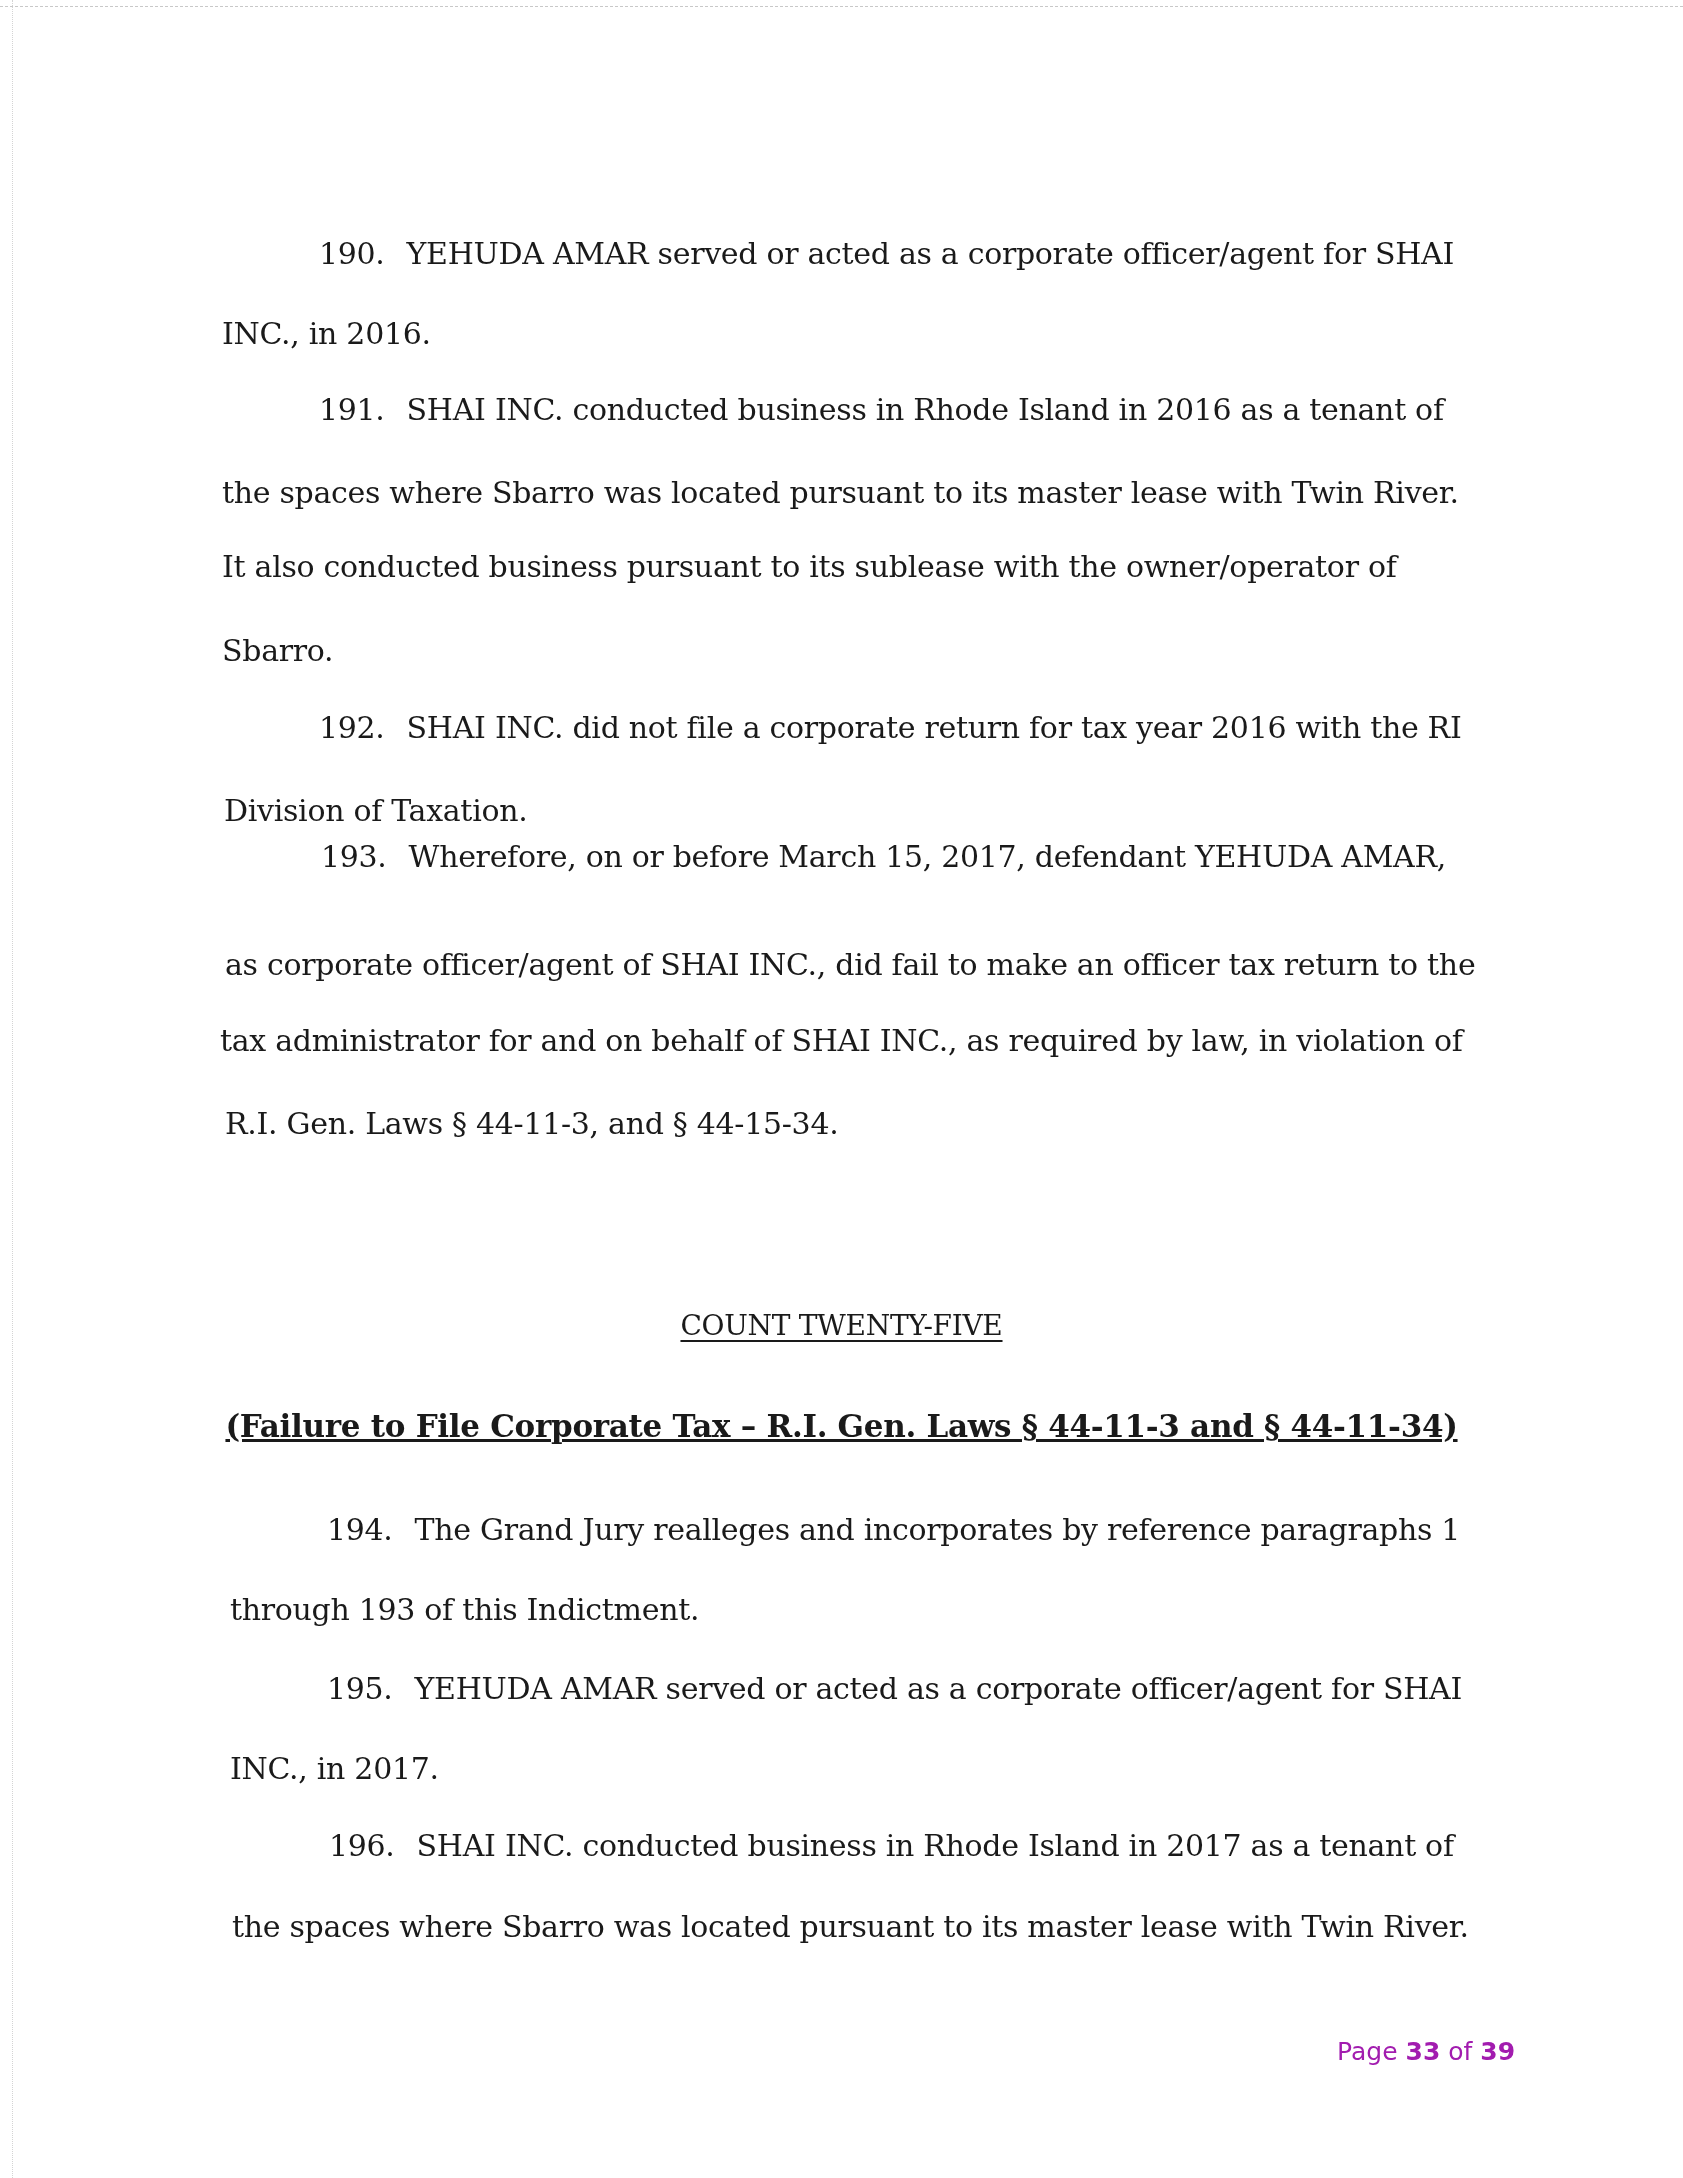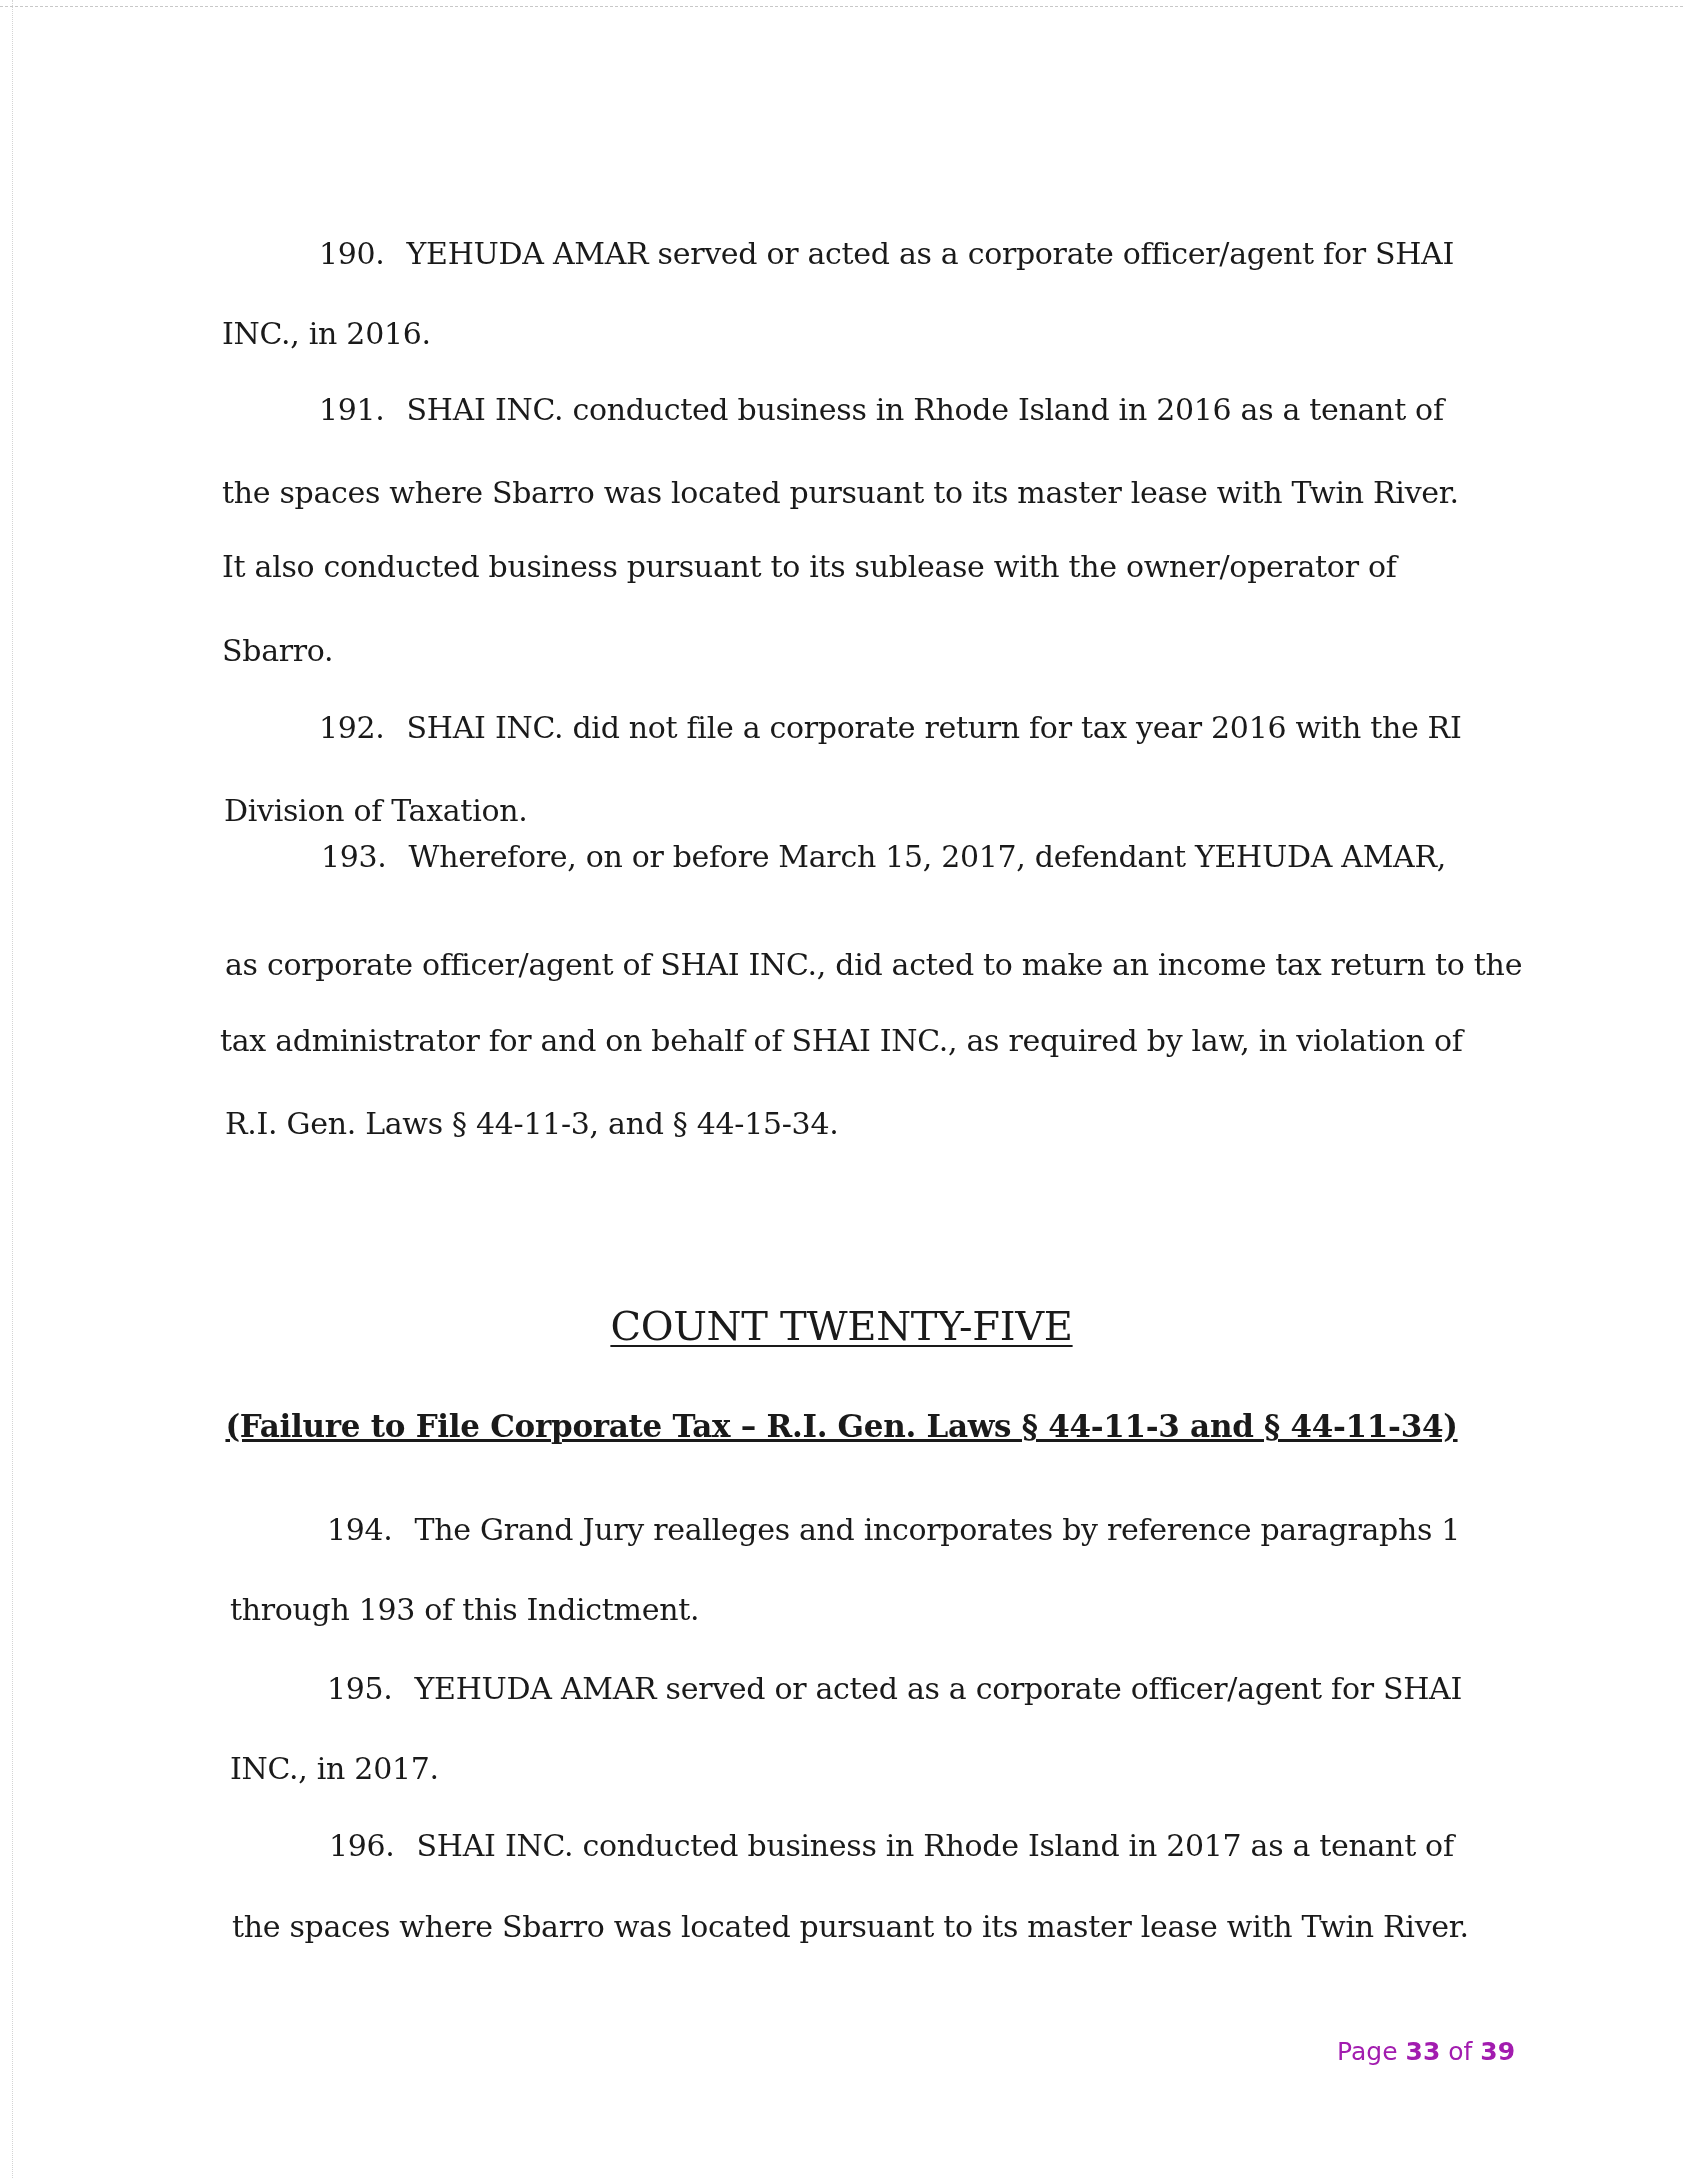--- a/index.html
+++ b/index.html
@@ -1,21 +1,21 @@
 <!DOCTYPE html>
 <html><head>
 <meta charset="utf-8">
 <style>
   html, body { margin:0; padding:0; background:#ffffff; }
   body { width:1683px; height:2178px; position:relative; overflow:hidden;
          font-family:"DejaVu Serif", "Liberation Serif", serif; color:#1a1a1a; }
   .line { position:absolute; font-size:30px; white-space:nowrap; line-height:36px; letter-spacing:-0.3px; }
   .num { display:inline-block; margin-right:22px; }
   .center { left:0; width:1683px; text-align:center; }
-  .heading { font-size:40px; text-decoration:underline; text-underline-offset:5px; text-decoration-thickness:2px; }
+  .heading { font-size:28px; text-decoration:underline; text-underline-offset:5px; text-decoration-thickness:2px; }
   .subheading { font-size:31px; font-weight:bold; }
   .footer { position:absolute; left:1337px; top:2037px; font-family:"DejaVu Sans","Liberation Sans",sans-serif;
             font-size:25px; color:#a21caf; }
   .footer b { font-weight:bold; }
   .edge-top { position:absolute; left:0; top:0; width:1683px; height:6px;
               border-bottom:1px dashed #c8c8c8; }
   .edge-left { position:absolute; left:12px; top:0; width:1px; height:2178px; border-left:1px dotted #d4d4d4; }
 </style>
 </head>
 <body>
@@ -28,21 +28,21 @@
 
 <div class="line" style="left:319px; top:392px;"><span class="num">191.</span><span>SHAI INC. conducted business in Rhode Island in 2016 as a tenant of</span></div>
 <div class="line" style="left:222px; top:475px;">the spaces where Sbarro was located pursuant to its master lease with Twin River.</div>
 <div class="line" style="left:222px; top:549px;">It also conducted business pursuant to its sublease with the owner/operator of</div>
 <div class="line" style="left:222px; top:633px;">Sbarro.</div>
 
 <div class="line" style="left:319px; top:710px;"><span class="num">192.</span><span>SHAI INC. did not file a corporate return for tax year 2016 with the RI</span></div>
 <div class="line" style="left:224px; top:793px;">Division of Taxation.</div>
 
 <div class="line" style="left:321px; top:839px;"><span class="num">193.</span><span>Wherefore, on or before March 15, 2017, defendant YEHUDA AMAR,</span></div>
-<div class="line" style="left:225px; top:947px;">as corporate officer/agent of SHAI INC., did acted to make an income tax return to the</div>
+<div class="line" style="left:225px; top:947px;">as corporate officer/agent of SHAI INC., did fail to make an officer tax return to the</div>
 <div class="line" style="left:220px; top:1023px;">tax administrator for and on behalf of SHAI INC., as required by law, in violation of</div>
 <div class="line" style="left:225px; top:1106px;">R.I. Gen. Laws § 44-11-3, and § 44-15-34.</div>
 
 <div class="line center heading" style="top:1308px;">COUNT TWENTY-FIVE</div>
 <div class="line center subheading" style="top:1408px;text-decoration:underline;">(Failure to File Corporate Tax – R.I. Gen. Laws § 44-11-3 and § 44-11-34)</div>
 
 <div class="line" style="left:327px; top:1512px;"><span class="num">194.</span><span>The Grand Jury realleges and incorporates by reference paragraphs 1</span></div>
 <div class="line" style="left:230px; top:1592px;">through 193 of this Indictment.</div>
 
 <div class="line" style="left:327px; top:1671px;"><span class="num">195.</span><span>YEHUDA AMAR served or acted as a corporate officer/agent for SHAI</span></div>

